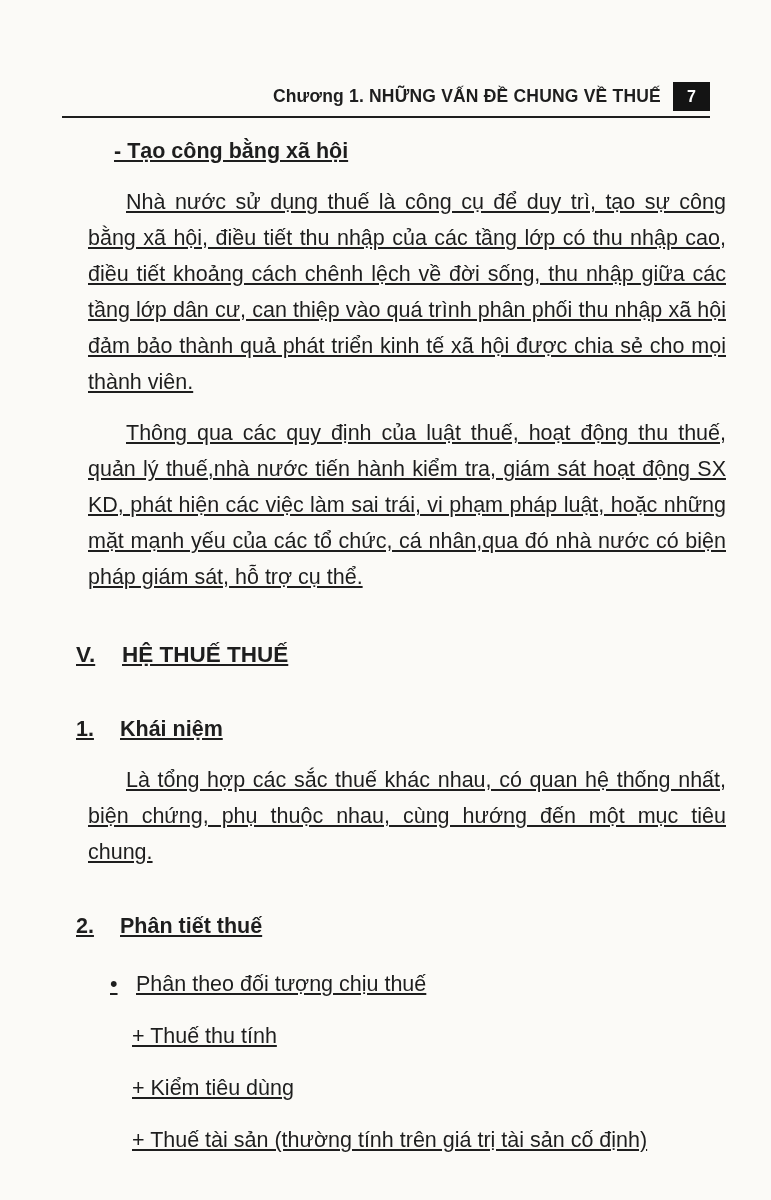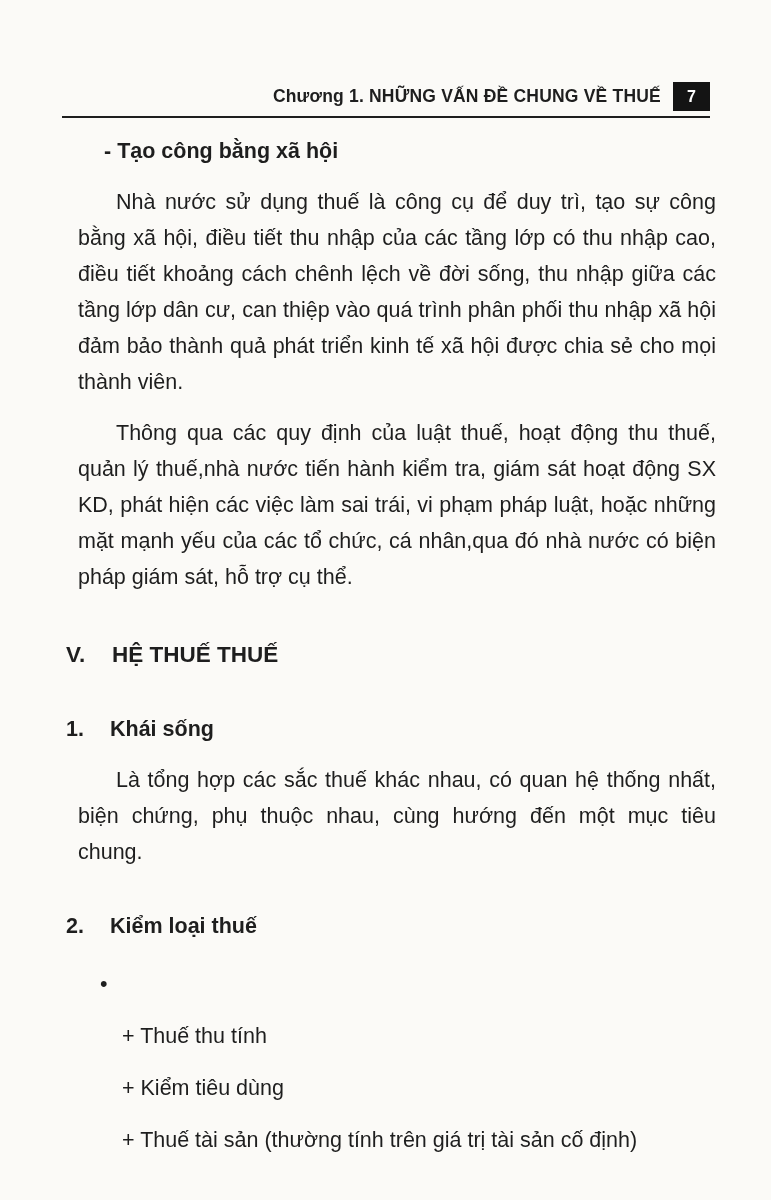--- a/index.html
+++ b/index.html
@@ -47,24 +47,25 @@
     position: absolute;
     top: 116px;
     left: 62px;
     width: 648px;
     height: 2px;
     background: #1e1e1e;
   }
   .body {
     position: absolute;
     top: 133px;
-    left: 66px;
+    left: 76px;
     width: 650px;
     font-size: 21.5px;
     line-height: 36px;
+    text-decoration: underline;
   }
   .sub-heading {
     margin: 0 0 0 38px;
     font-weight: 700;
     font-size: 21.5px;
   }
   .sub-heading.second { margin-top: 20px; }
   .para {
     margin: 15px 0 0 12px;
     text-align: justify;
@@ -114,32 +115,33 @@
 
     <p class="para">Thông qua các quy định của luật thuế, hoạt động thu thuế, quản lý thuế,nhà nước tiến hành kiểm tra, giám sát hoạt động SX KD, phát hiện các việc làm sai trái, vi phạm pháp luật, hoặc những mặt mạnh yếu của các tổ chức, cá nhân,qua đó nhà nước có biện pháp giám sát, hỗ trợ cụ thể.</p>
 
     <div class="section-heading">
       <span class="num">V.</span>
       <span class="title">HỆ THUẾ THUẾ</span>
     </div>
 
     <div class="subsection-heading">
       <span class="num">1.</span>
-      <span class="title">Khái sống</span>
+      <span class="title">Khái niệm</span>
     </div>
 
     <p class="para">Là tổng hợp các sắc thuế khác nhau, có quan hệ thống nhất, biện chứng, phụ thuộc nhau, cùng hướng đến một mục tiêu chung.</p>
 
     <div class="subsection-heading">
       <span class="num">2.</span>
-      <span class="title">Kiểm loại thuế</span>
+      <span class="title">Phân tiết thuế</span>
     </div>
 
     <div class="bullet-line">
       <span class="marker">•</span>
+      <span class="label">Phân theo đối tượng chịu thuế</span>
     </div>
 
     <div class="plus-item">+ Thuế thu tính</div>
 
     <div class="plus-item">+ Kiểm tiêu dùng</div>
 
     <div class="plus-item">+ Thuế tài sản (thường tính trên giá trị tài sản cố định)</div>
 
   </div>
 

